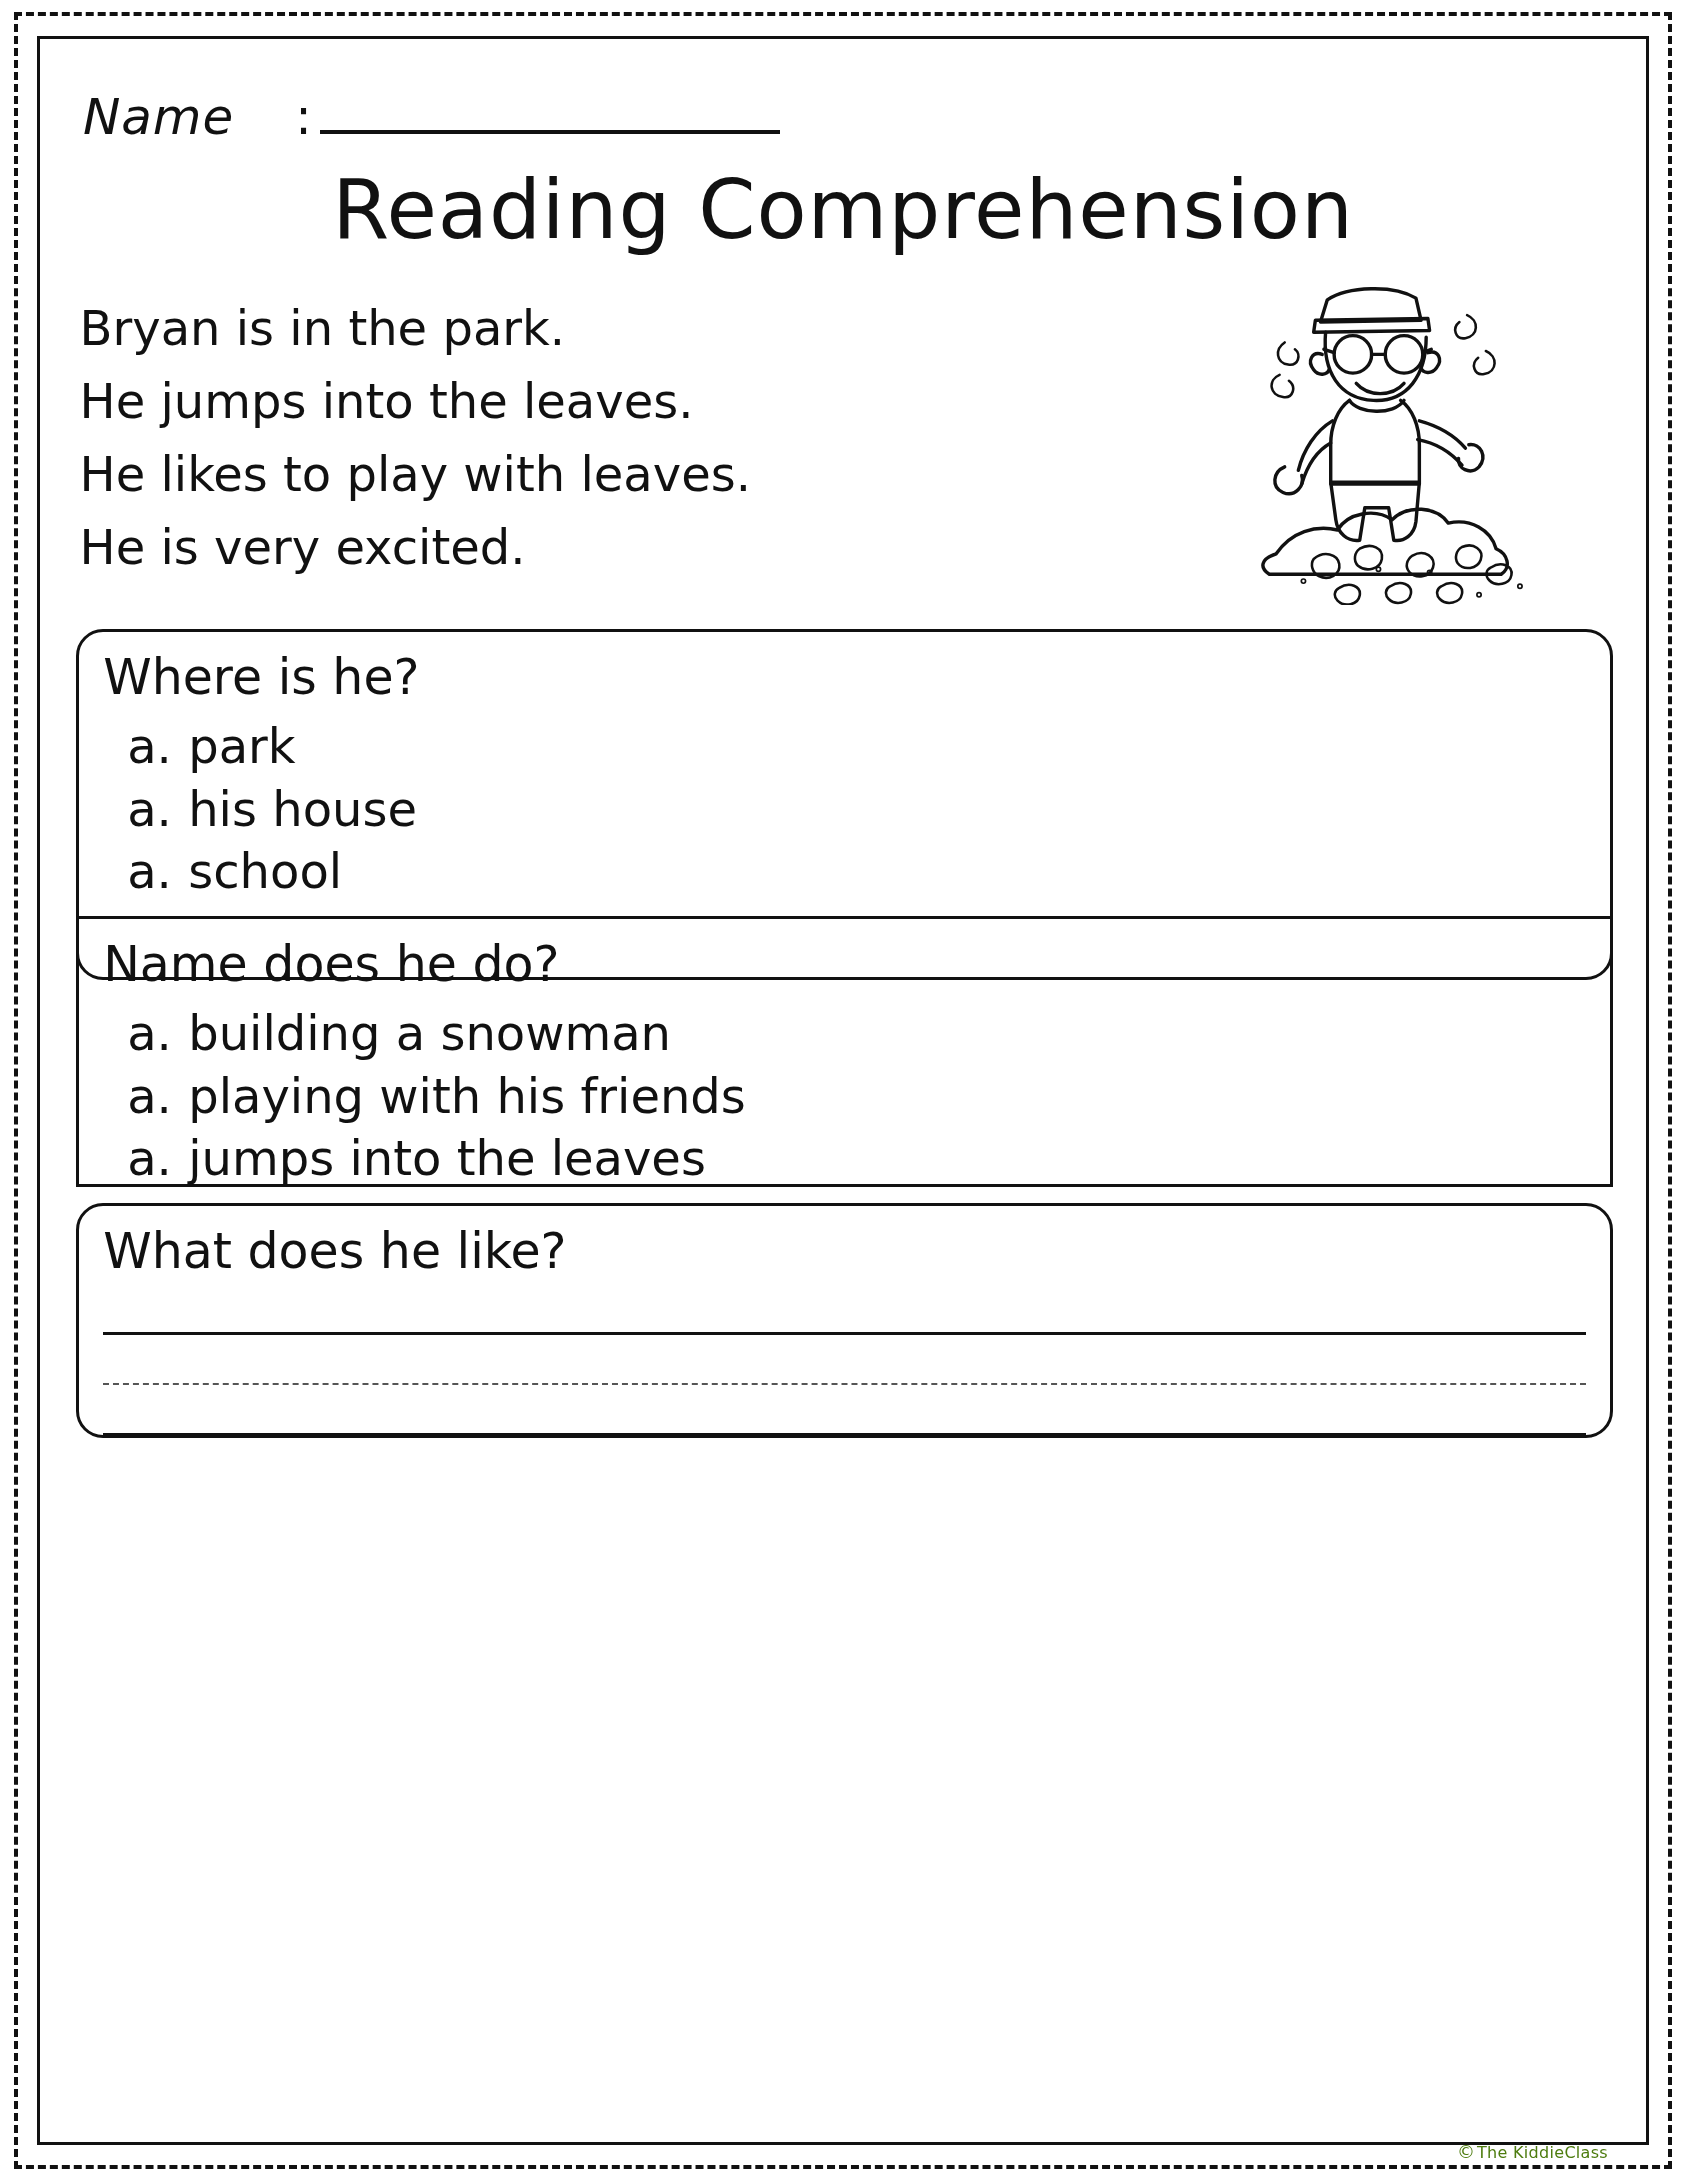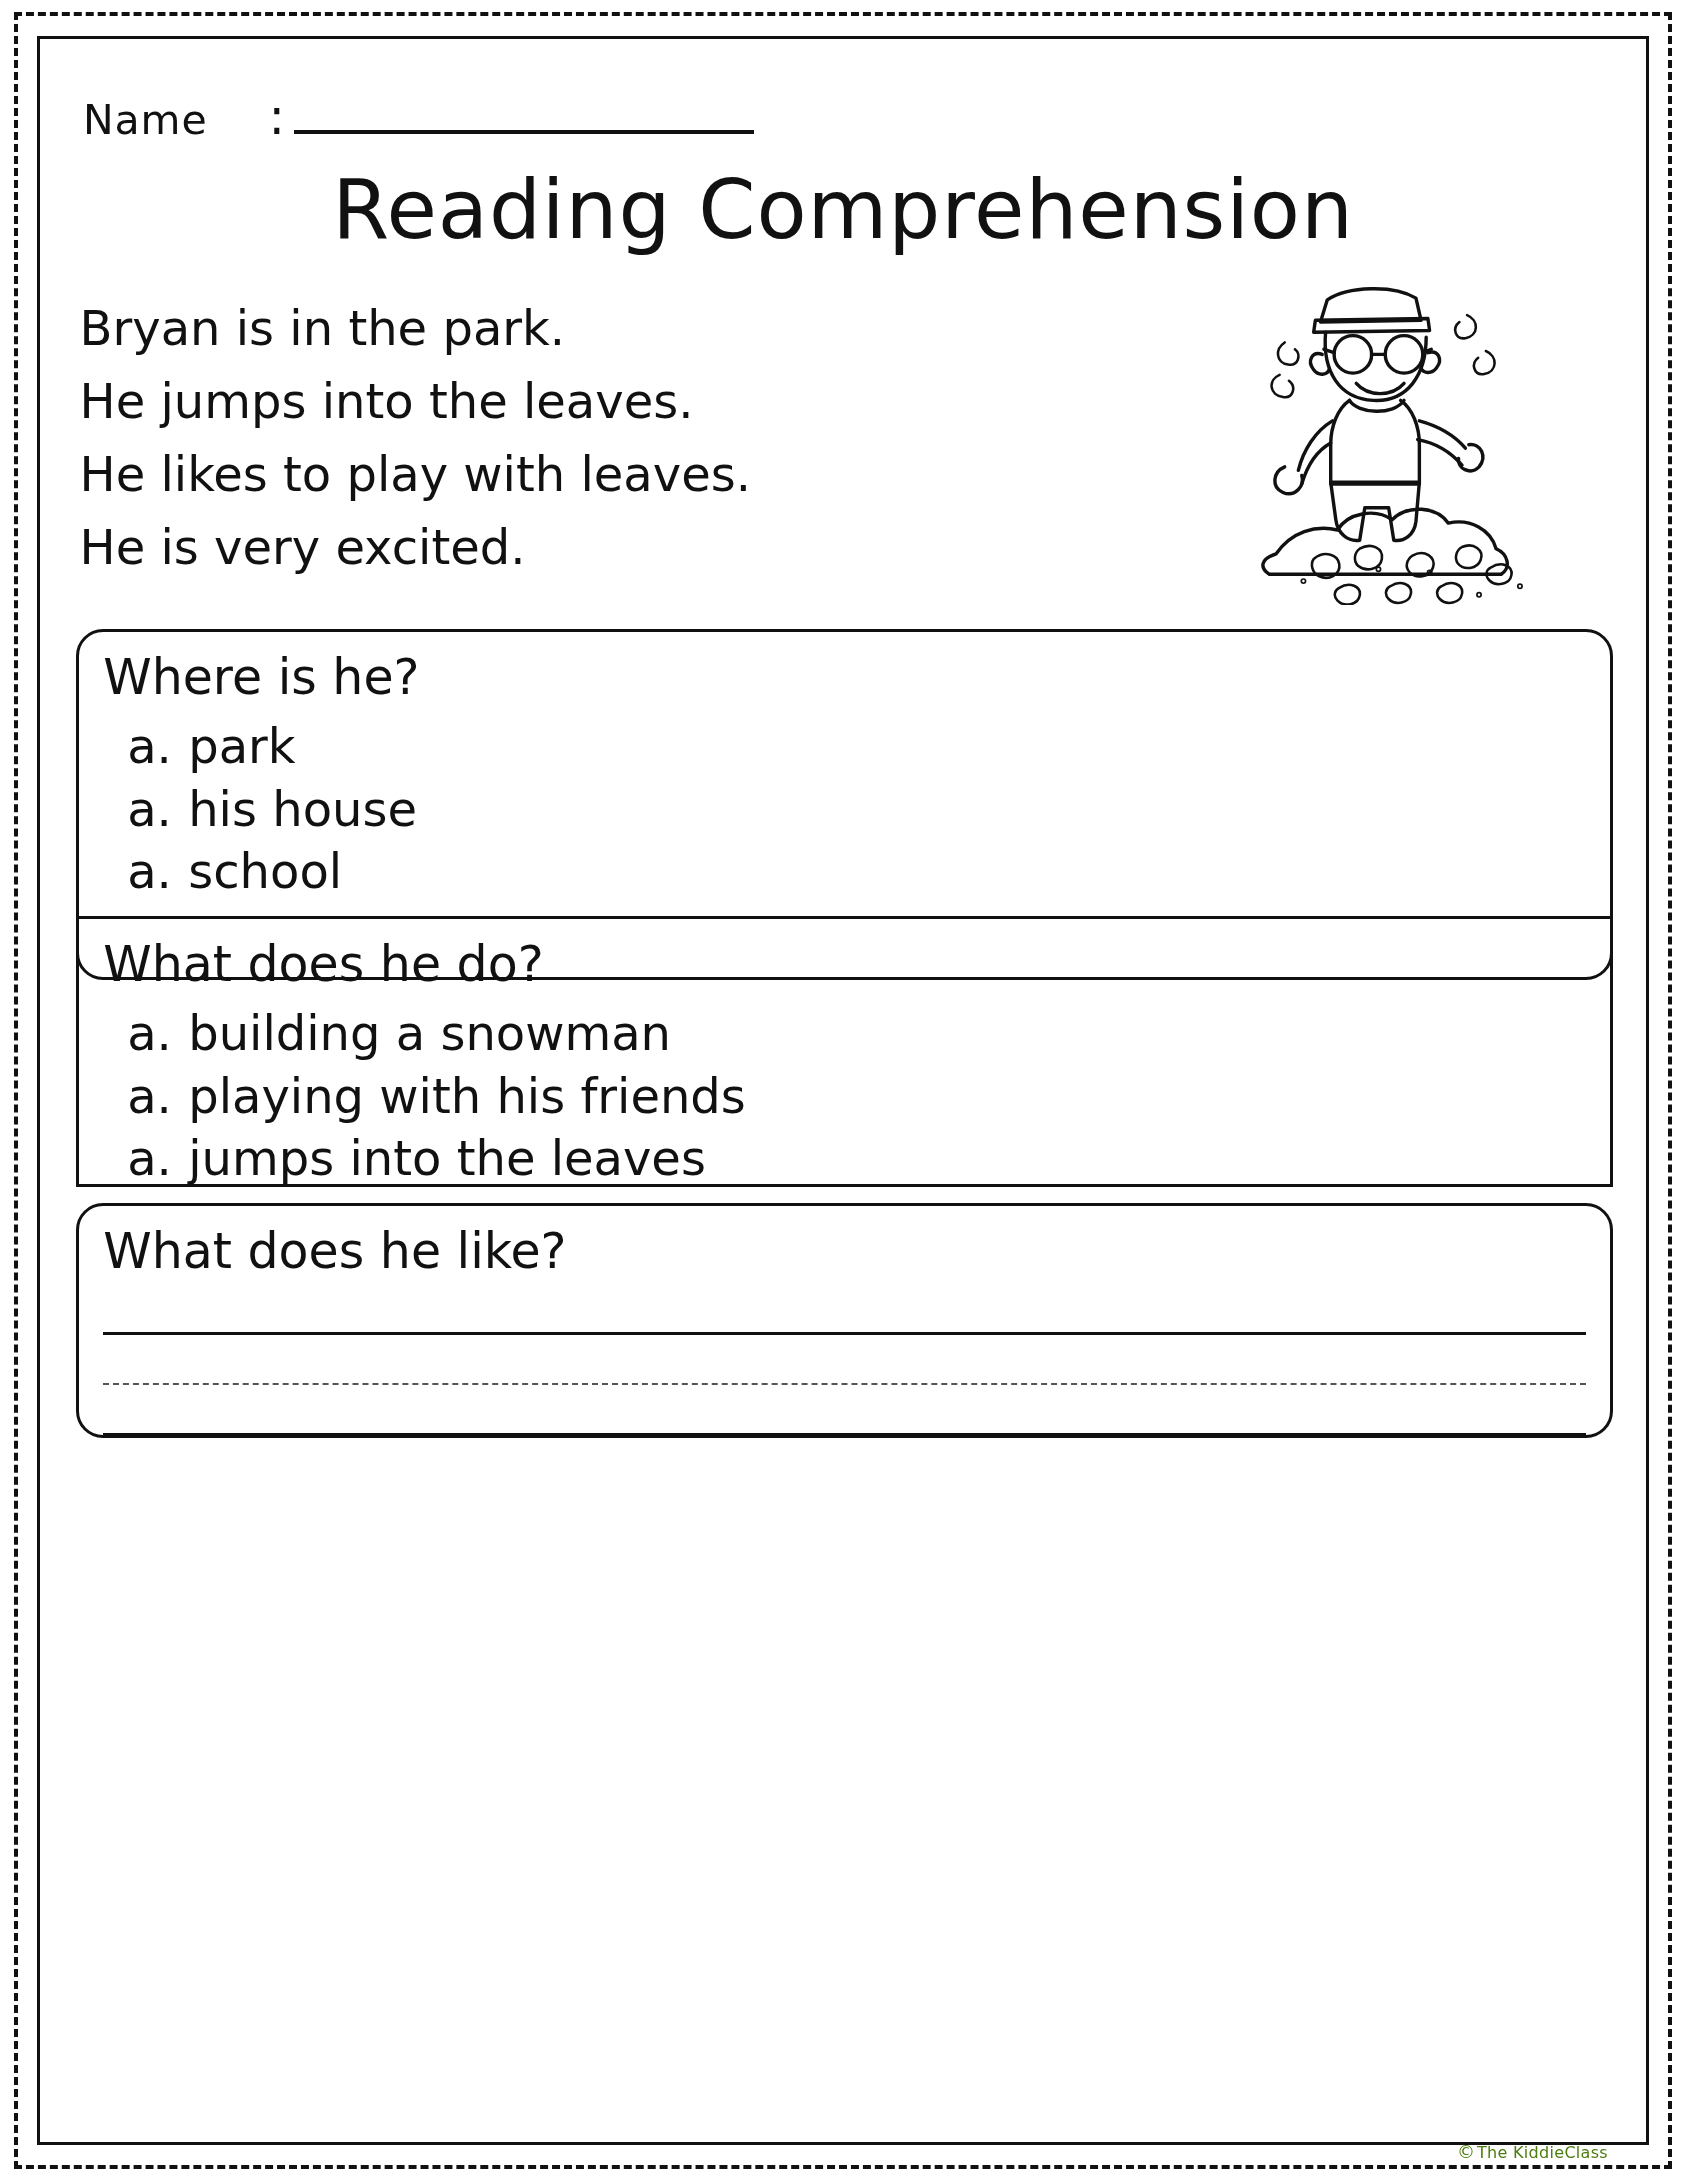--- a/index.html
+++ b/index.html
@@ -54,23 +54,24 @@
   
   .name-row {
     position: absolute;
     left: 17px;
     top: 25.6px;
     display: flex;
     align-items: baseline;
     gap: 0px;
   }
   .name-label {
-    font-size: 41px;
+    font-size: 50px;
     font-family: "DejaVu Sans", sans-serif;
     letter-spacing: 0.9px;
+    font-style: italic;
   }
   .name-colon {
     font-size: 49px;
     margin-left: 61px;
     margin-right: 8.5px;
   }
   .name-blank {
     display: inline-block;
     width: 460px;
     border-bottom: 4.3px solid #111111;
@@ -266,21 +267,21 @@
       </div>
       <div class="choice">
         <span class="ch-letter">a.</span><span>his house</span>
       </div>
       <div class="choice">
         <span class="ch-letter">a.</span><span>school</span>
       </div>
     </div>
 
     <div class="qbox" id="qbox-2">
-      <div class="q-text">What does he do?</div>
+      <div class="q-text">Name does he do?</div>
       <div class="choice">
         <span class="ch-letter">a.</span><span>building a snowman</span>
       </div>
       <div class="choice">
         <span class="ch-letter">a.</span><span>playing with his friends</span>
       </div>
       <div class="choice">
         <span class="ch-letter">a.</span><span>jumps into the leaves</span>
       </div>
     </div>

